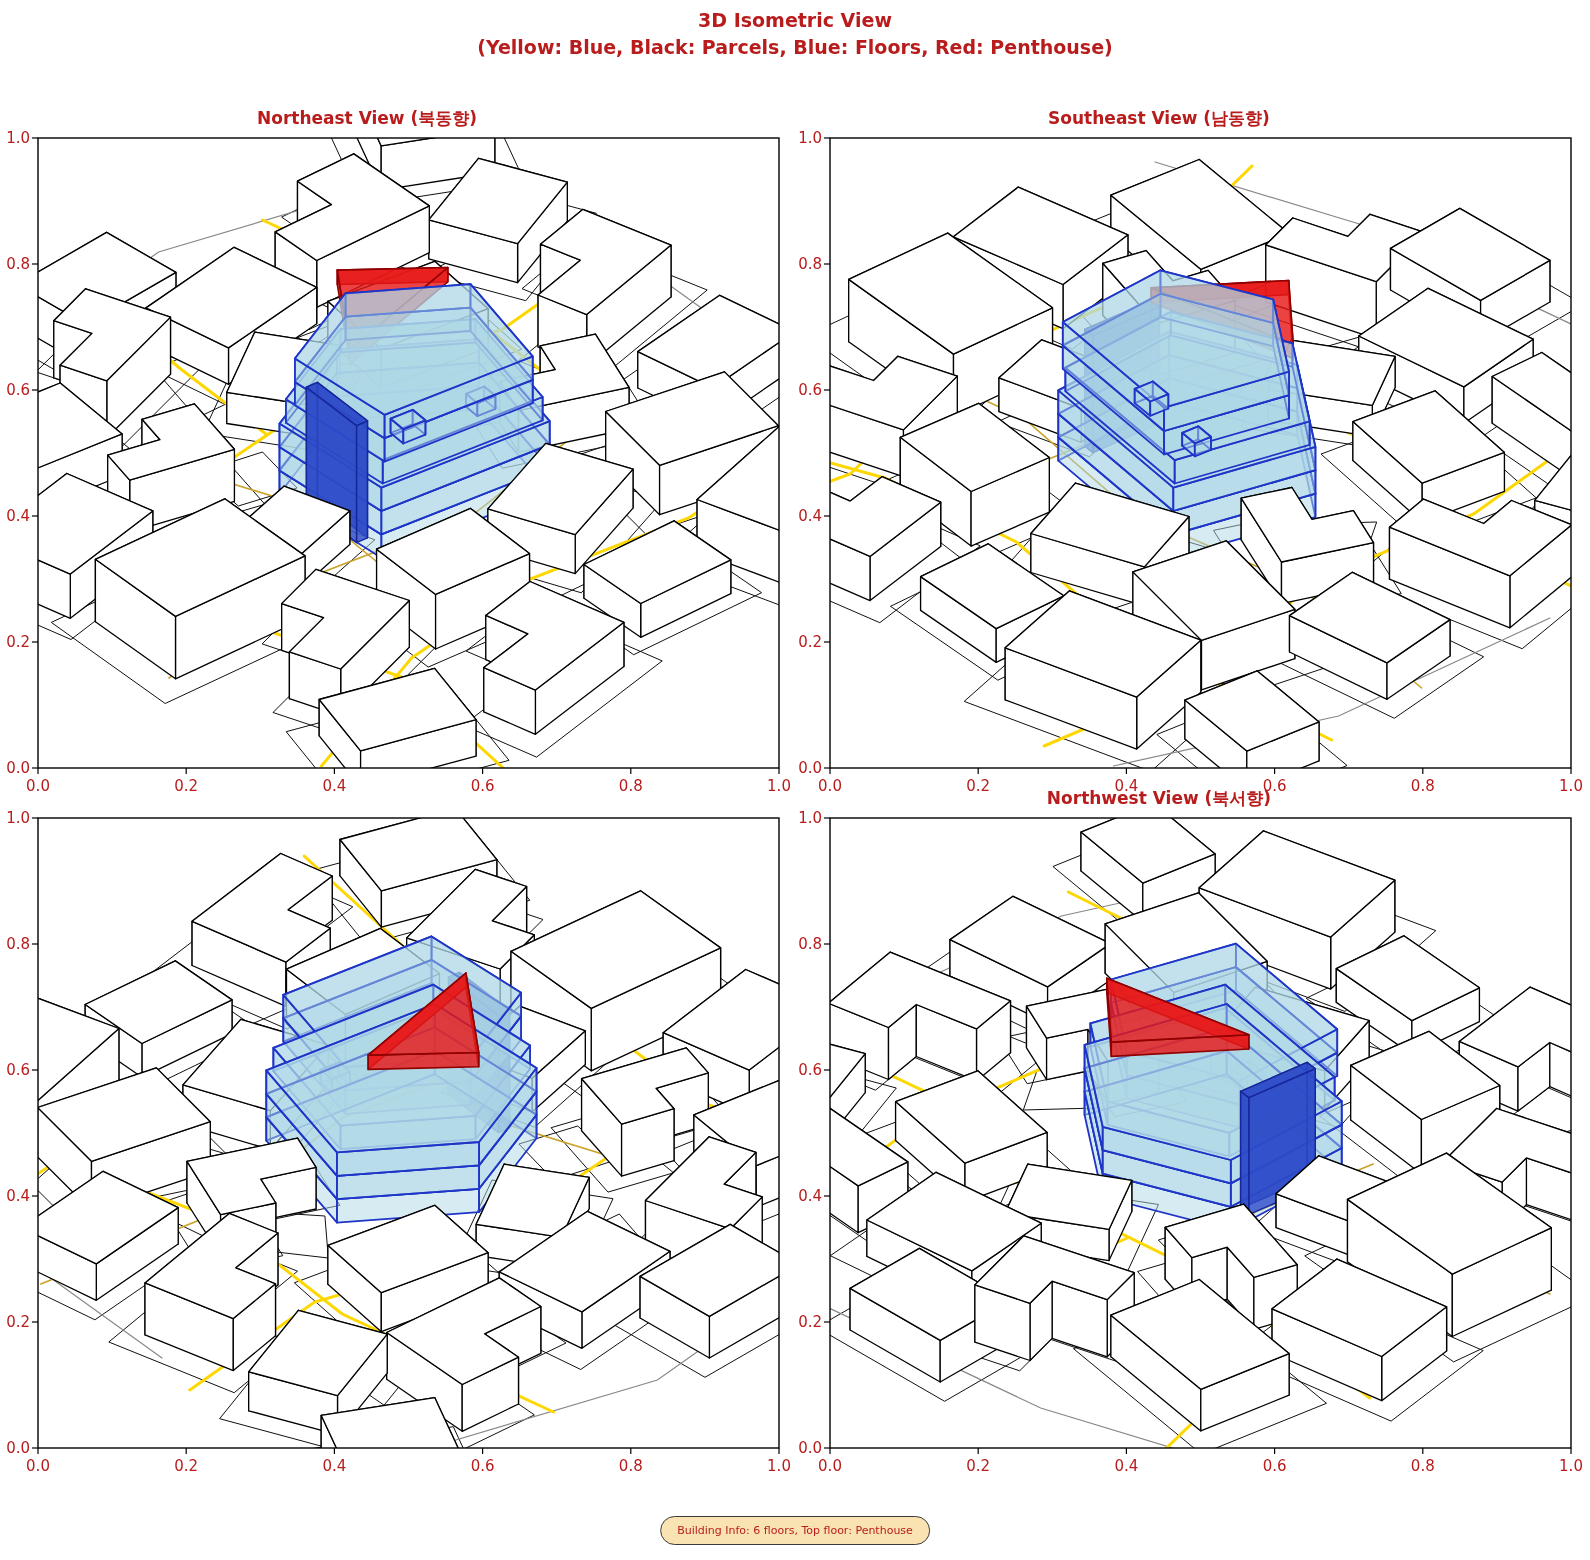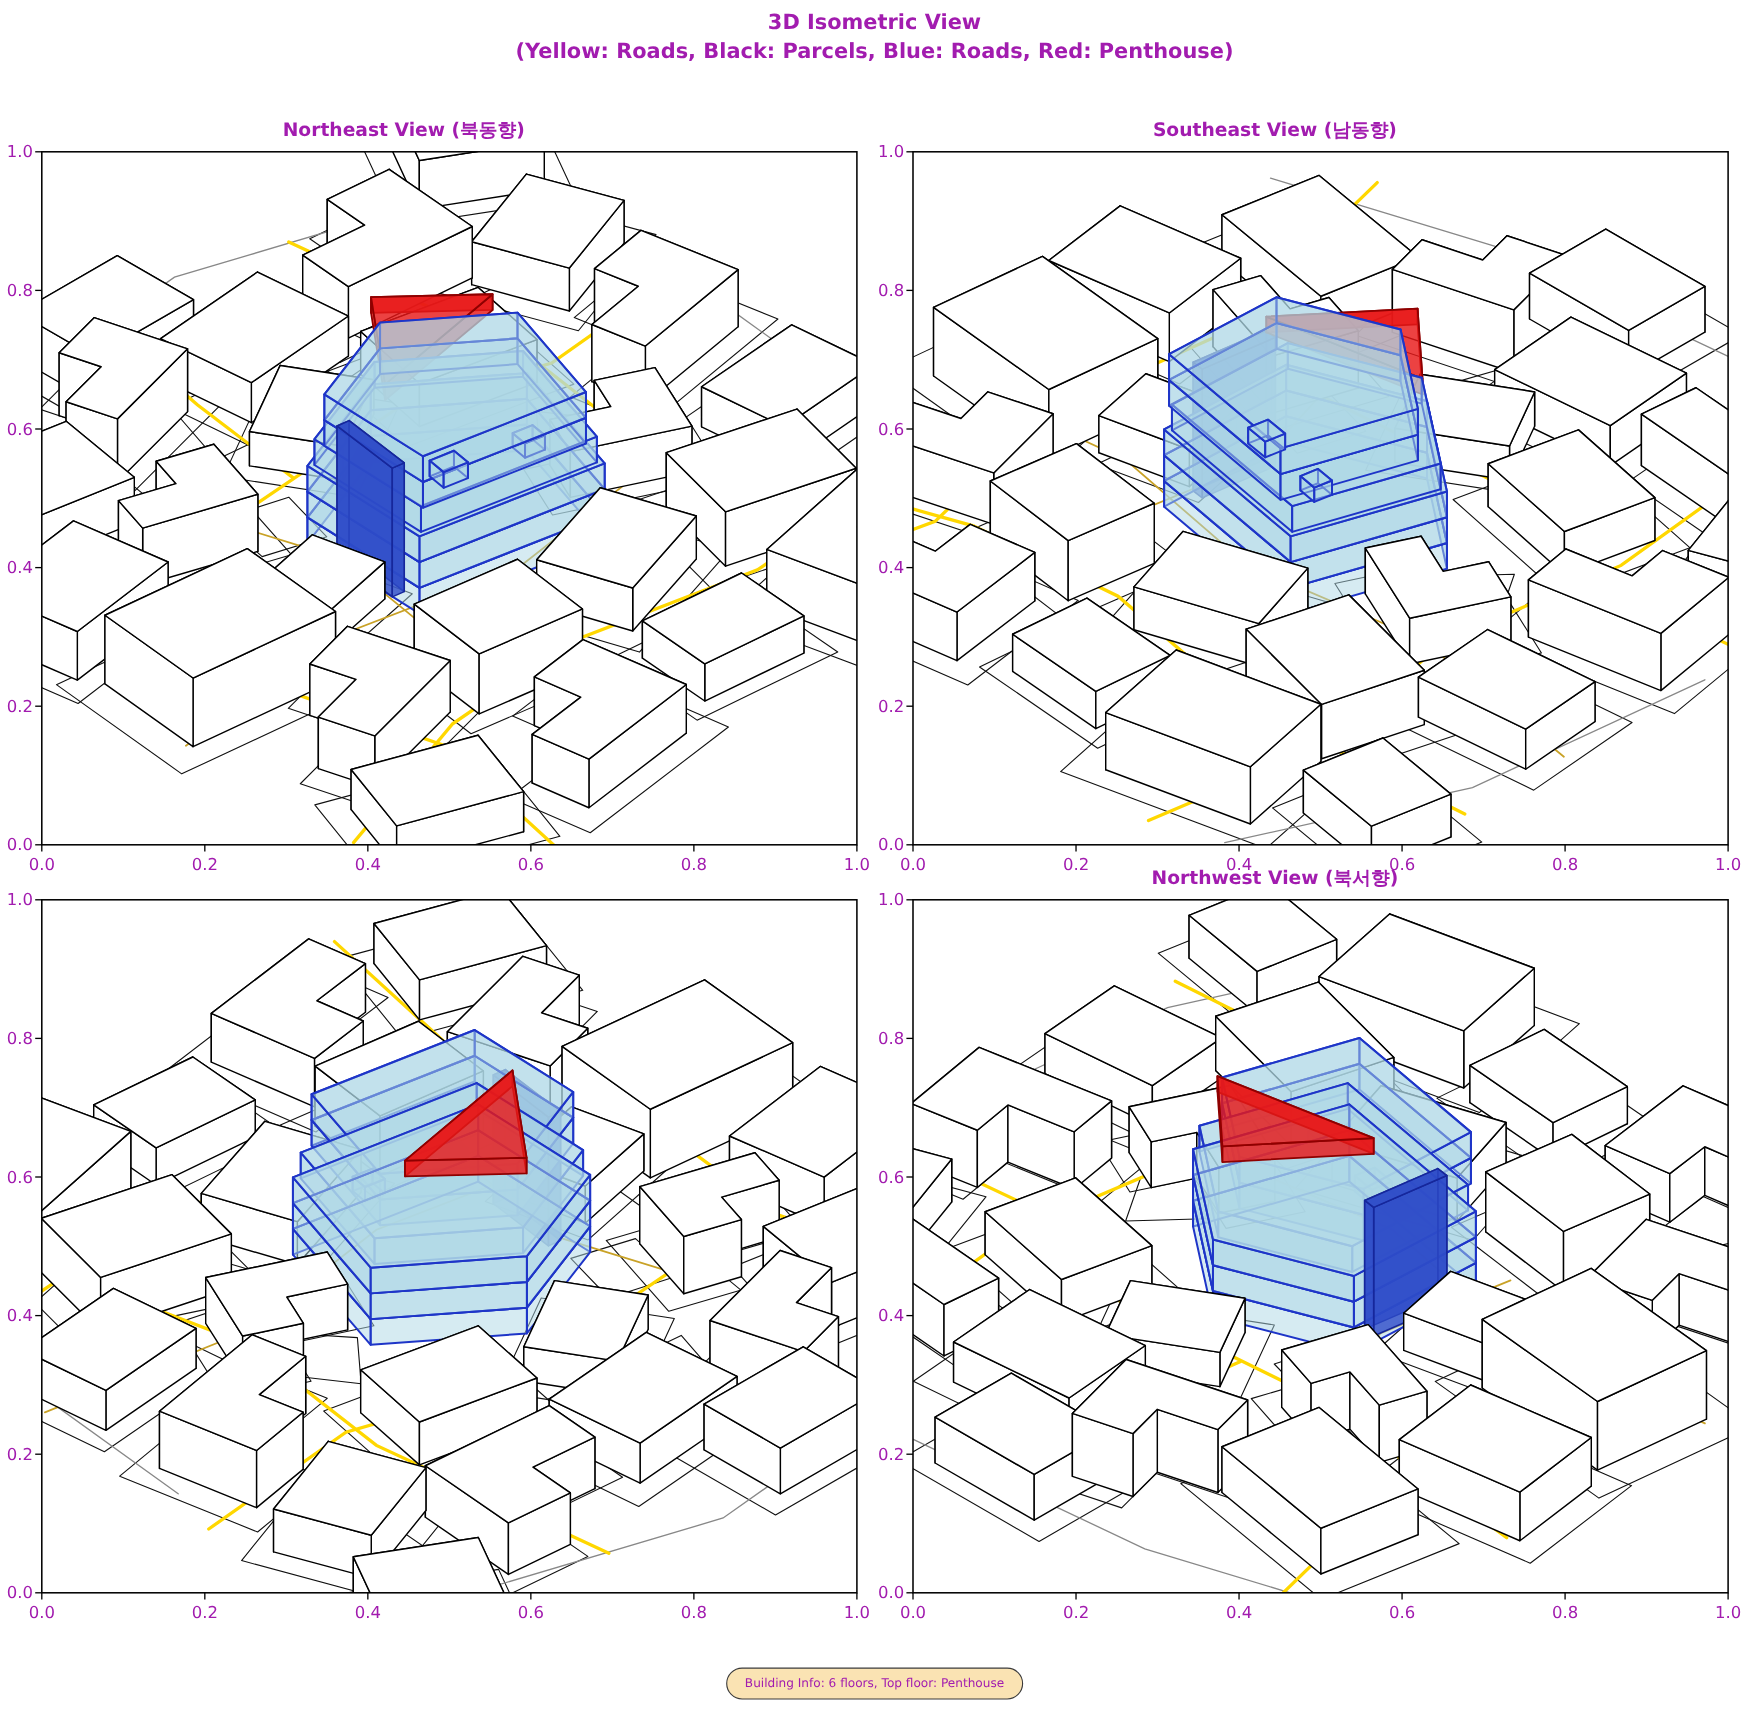--- a/index.html
+++ b/index.html
@@ -1,17 +1,17 @@
 <!DOCTYPE html>
 <html><head>
 <meta charset="utf-8">
 <style>
   html,body{margin:0;padding:0;background:#ffffff;}
   #page{position:relative;width:1590px;height:1560px;background:#ffffff;
-        font-family:"DejaVu Sans",sans-serif;color:#a21caf;overflow:hidden;}
+        font-family:"DejaVu Sans",sans-serif;color:#b91c1c;overflow:hidden;}
   .fig-title{position:absolute;top:7px;left:0;width:1590px;text-align:center;
              font-weight:bold;font-size:19px;line-height:27px;}
   .sp{position:absolute;width:658px;height:630px;}
   #sp0{left:38px;top:138px}
   #sp1{left:830px;top:138px}
   #sp2{left:38px;top:818px}
   #sp3{left:830px;top:818px}
   .sp-title{position:absolute;top:-31px;left:0;right:0;text-align:center;
             font-weight:bold;font-size:17px;white-space:nowrap;}
   .sp svg{position:absolute;left:0;top:0;overflow:visible;}
@@ -20,21 +20,21 @@
   .badge{position:absolute;top:1516px;left:50%;transform:translateX(-50%);
          background:#FAE3B3;border:1.5px solid #3b3b3b;border-radius:16px;
          padding:7px 16px;font-size:11px;white-space:nowrap;}
 </style>
 </head>
 <body>
 <div id="page">
 
   <div class="fig-title">
     <div>3D Isometric View</div>
-    <div>(Yellow: Roads, Black: Parcels, Blue: Roads, Red: Penthouse)</div>
+    <div>(Yellow: Blue, Black: Parcels, Blue: Floors, Red: Penthouse)</div>
   </div>
 
   <div class="sp" id="sp0">
     <div class="sp-title">Northeast View (북동향)</div>
   <svg width="741" height="630" viewBox="0 0 741 630">
         <clipPath id="clip0">
           <rect x="0" y="0" width="741" height="630"></rect>
         </clipPath>
         <g clip-path="url(#clip0)">
           <g>

